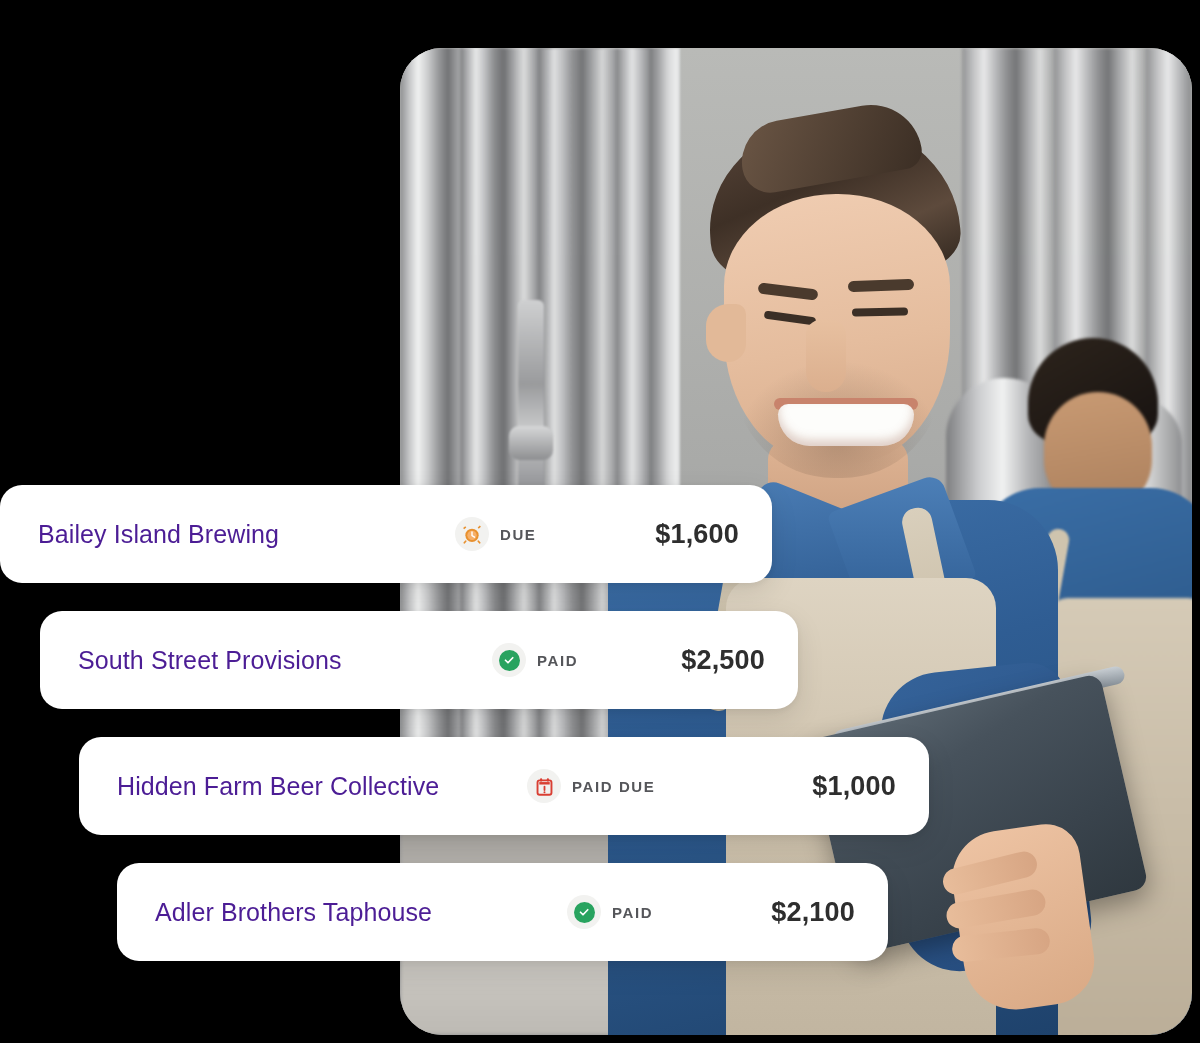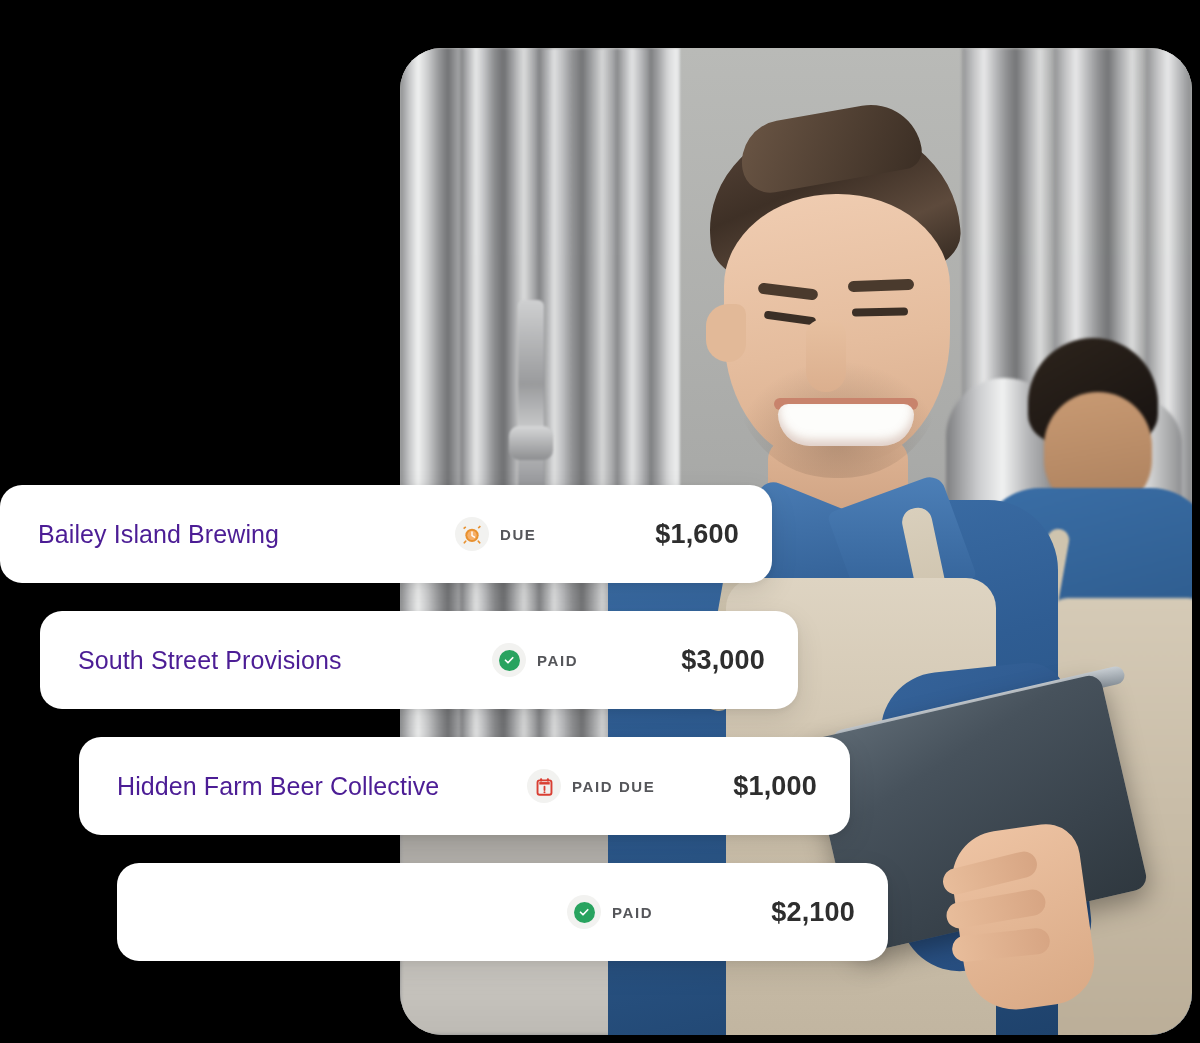--- a/index.html
+++ b/index.html
@@ -240,21 +240,21 @@
   }
   .paid-dot{
     width:21px; height:21px; border-radius:50%; background:#28a35f;
     display:flex; align-items:center; justify-content:center;
   }
   .paid-dot svg{ display:block; }
 
   
   #row-1{ left:0px;   top:485px; width:772px; }
   #row-2{ left:40px;  top:611px; width:758px; }
-  #row-3{ left:79px;  top:737px; width:771px; }
+  #row-3{ left:79px;  top:737px; width:850px; }
   #row-4{ left:117px; top:863px; width:771px; }
 
   #row-1 .row-name{ margin-left:38px; }
   #row-2 .row-name{ margin-left:38px; }
   #row-3 .row-name{ margin-left:38px; }
   #row-4 .row-name{ margin-left:38px; }
 
   #row-1 .badge{ position:absolute; left:455px; }
   #row-2 .badge{ position:absolute; left:452px; }
   #row-3 .badge{ position:absolute; left:448px; }
@@ -344,21 +344,21 @@
     <span class="badge">
       <span class="badge-circle">
         <span class="paid-dot">
           <svg width="12" height="12" viewBox="0 0 24 24" aria-hidden="true">
             <path d="M5 12.5 10 17.5 19.5 7.5" stroke="#ffffff" stroke-width="3.4" fill="none" stroke-linecap="round" stroke-linejoin="round"></path>
           </svg>
         </span>
       </span>
       <span class="badge-label">PAID</span>
     </span>
-    <span class="row-amount">$3,000</span>
+    <span class="row-amount">$2,500</span>
   </div>
 
   <div class="row" id="row-3">
     <span class="row-name">Hidden Farm Beer Collective</span>
     <span class="badge">
       <span class="badge-circle">
         <svg width="19" height="19" viewBox="0 0 24 24" aria-hidden="true">
           <rect x="6.4" y="1.6" width="2.6" height="4.2" rx="1.1" fill="#d93f33"></rect>
           <rect x="15" y="1.6" width="2.6" height="4.2" rx="1.1" fill="#d93f33"></rect>
           <rect x="3.2" y="4.2" width="17.6" height="18.2" rx="2.6" fill="none" stroke="#d93f33" stroke-width="2.4"></rect>
@@ -366,20 +366,21 @@
           <path d="M12 12.2v4.2" stroke="#d93f33" stroke-width="2.3" stroke-linecap="round"></path>
           <circle cx="12" cy="19.3" r="1.3" fill="#d93f33"></circle>
         </svg>
       </span>
       <span class="badge-label">PAID DUE</span>
     </span>
     <span class="row-amount">$1,000</span>
   </div>
 
   <div class="row" id="row-4">
+    <span class="row-name">Adler Brothers Taphouse</span>
     <span class="badge">
       <span class="badge-circle">
         <span class="paid-dot">
           <svg width="12" height="12" viewBox="0 0 24 24" aria-hidden="true">
             <path d="M5 12.5 10 17.5 19.5 7.5" stroke="#ffffff" stroke-width="3.4" fill="none" stroke-linecap="round" stroke-linejoin="round"></path>
           </svg>
         </span>
       </span>
       <span class="badge-label">PAID</span>
     </span>

